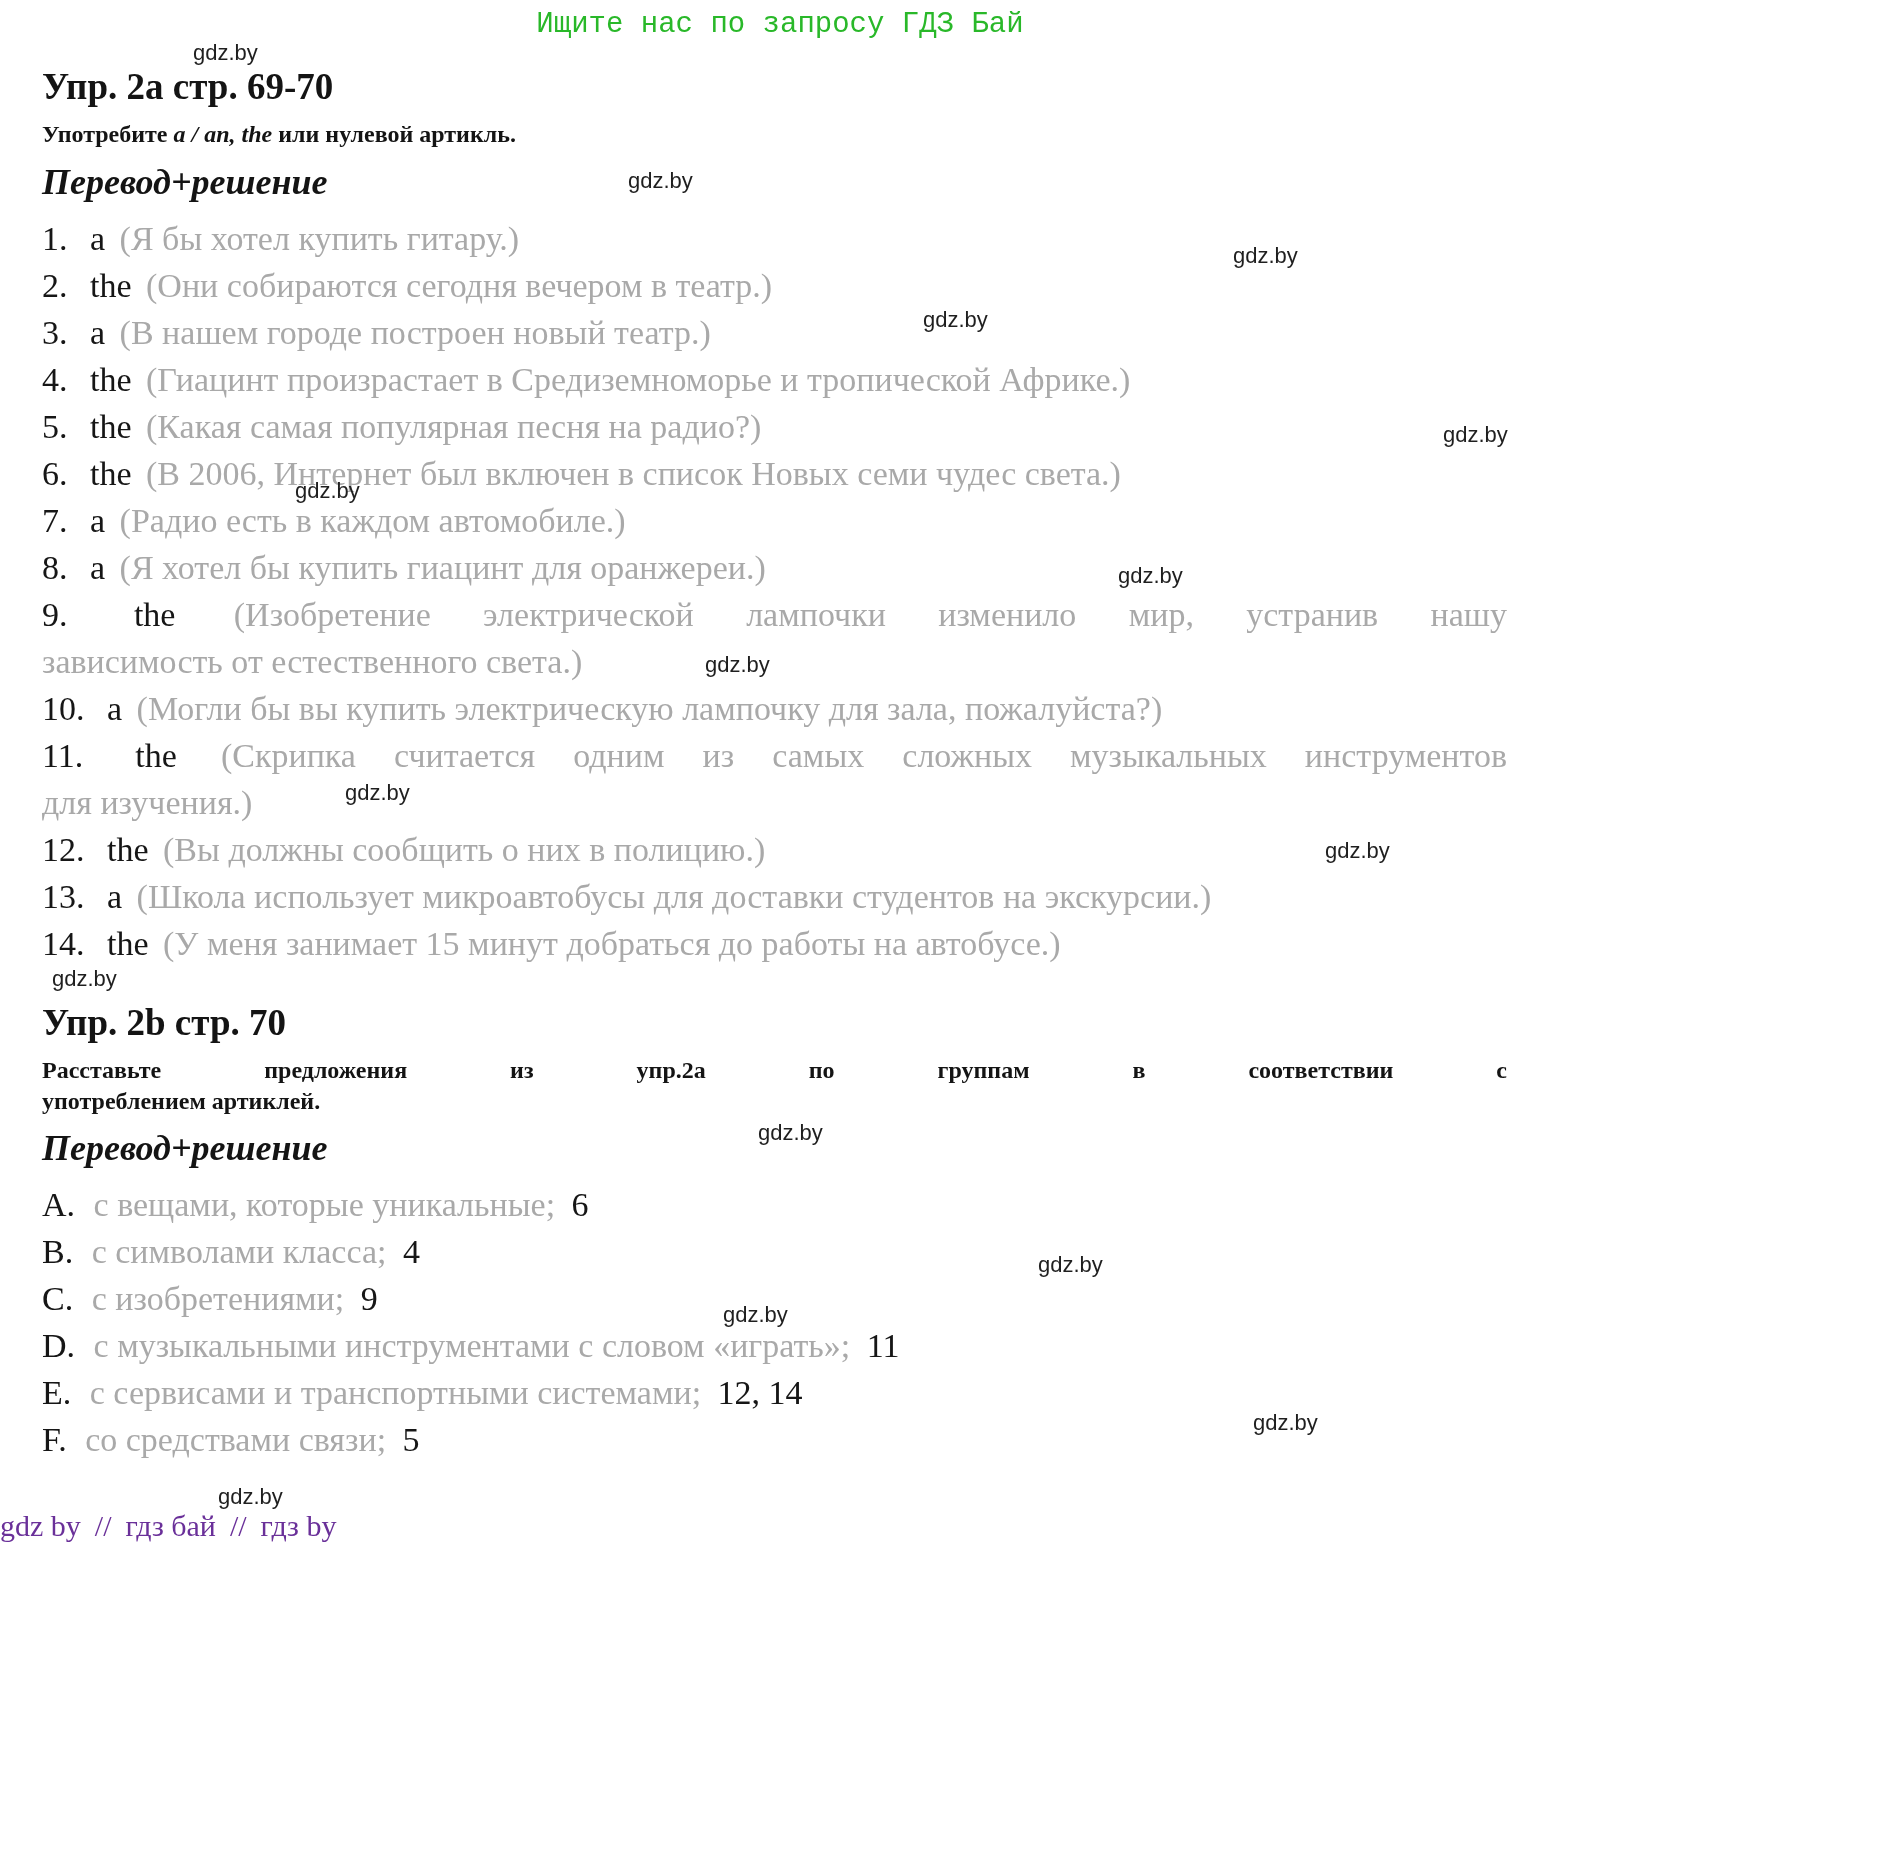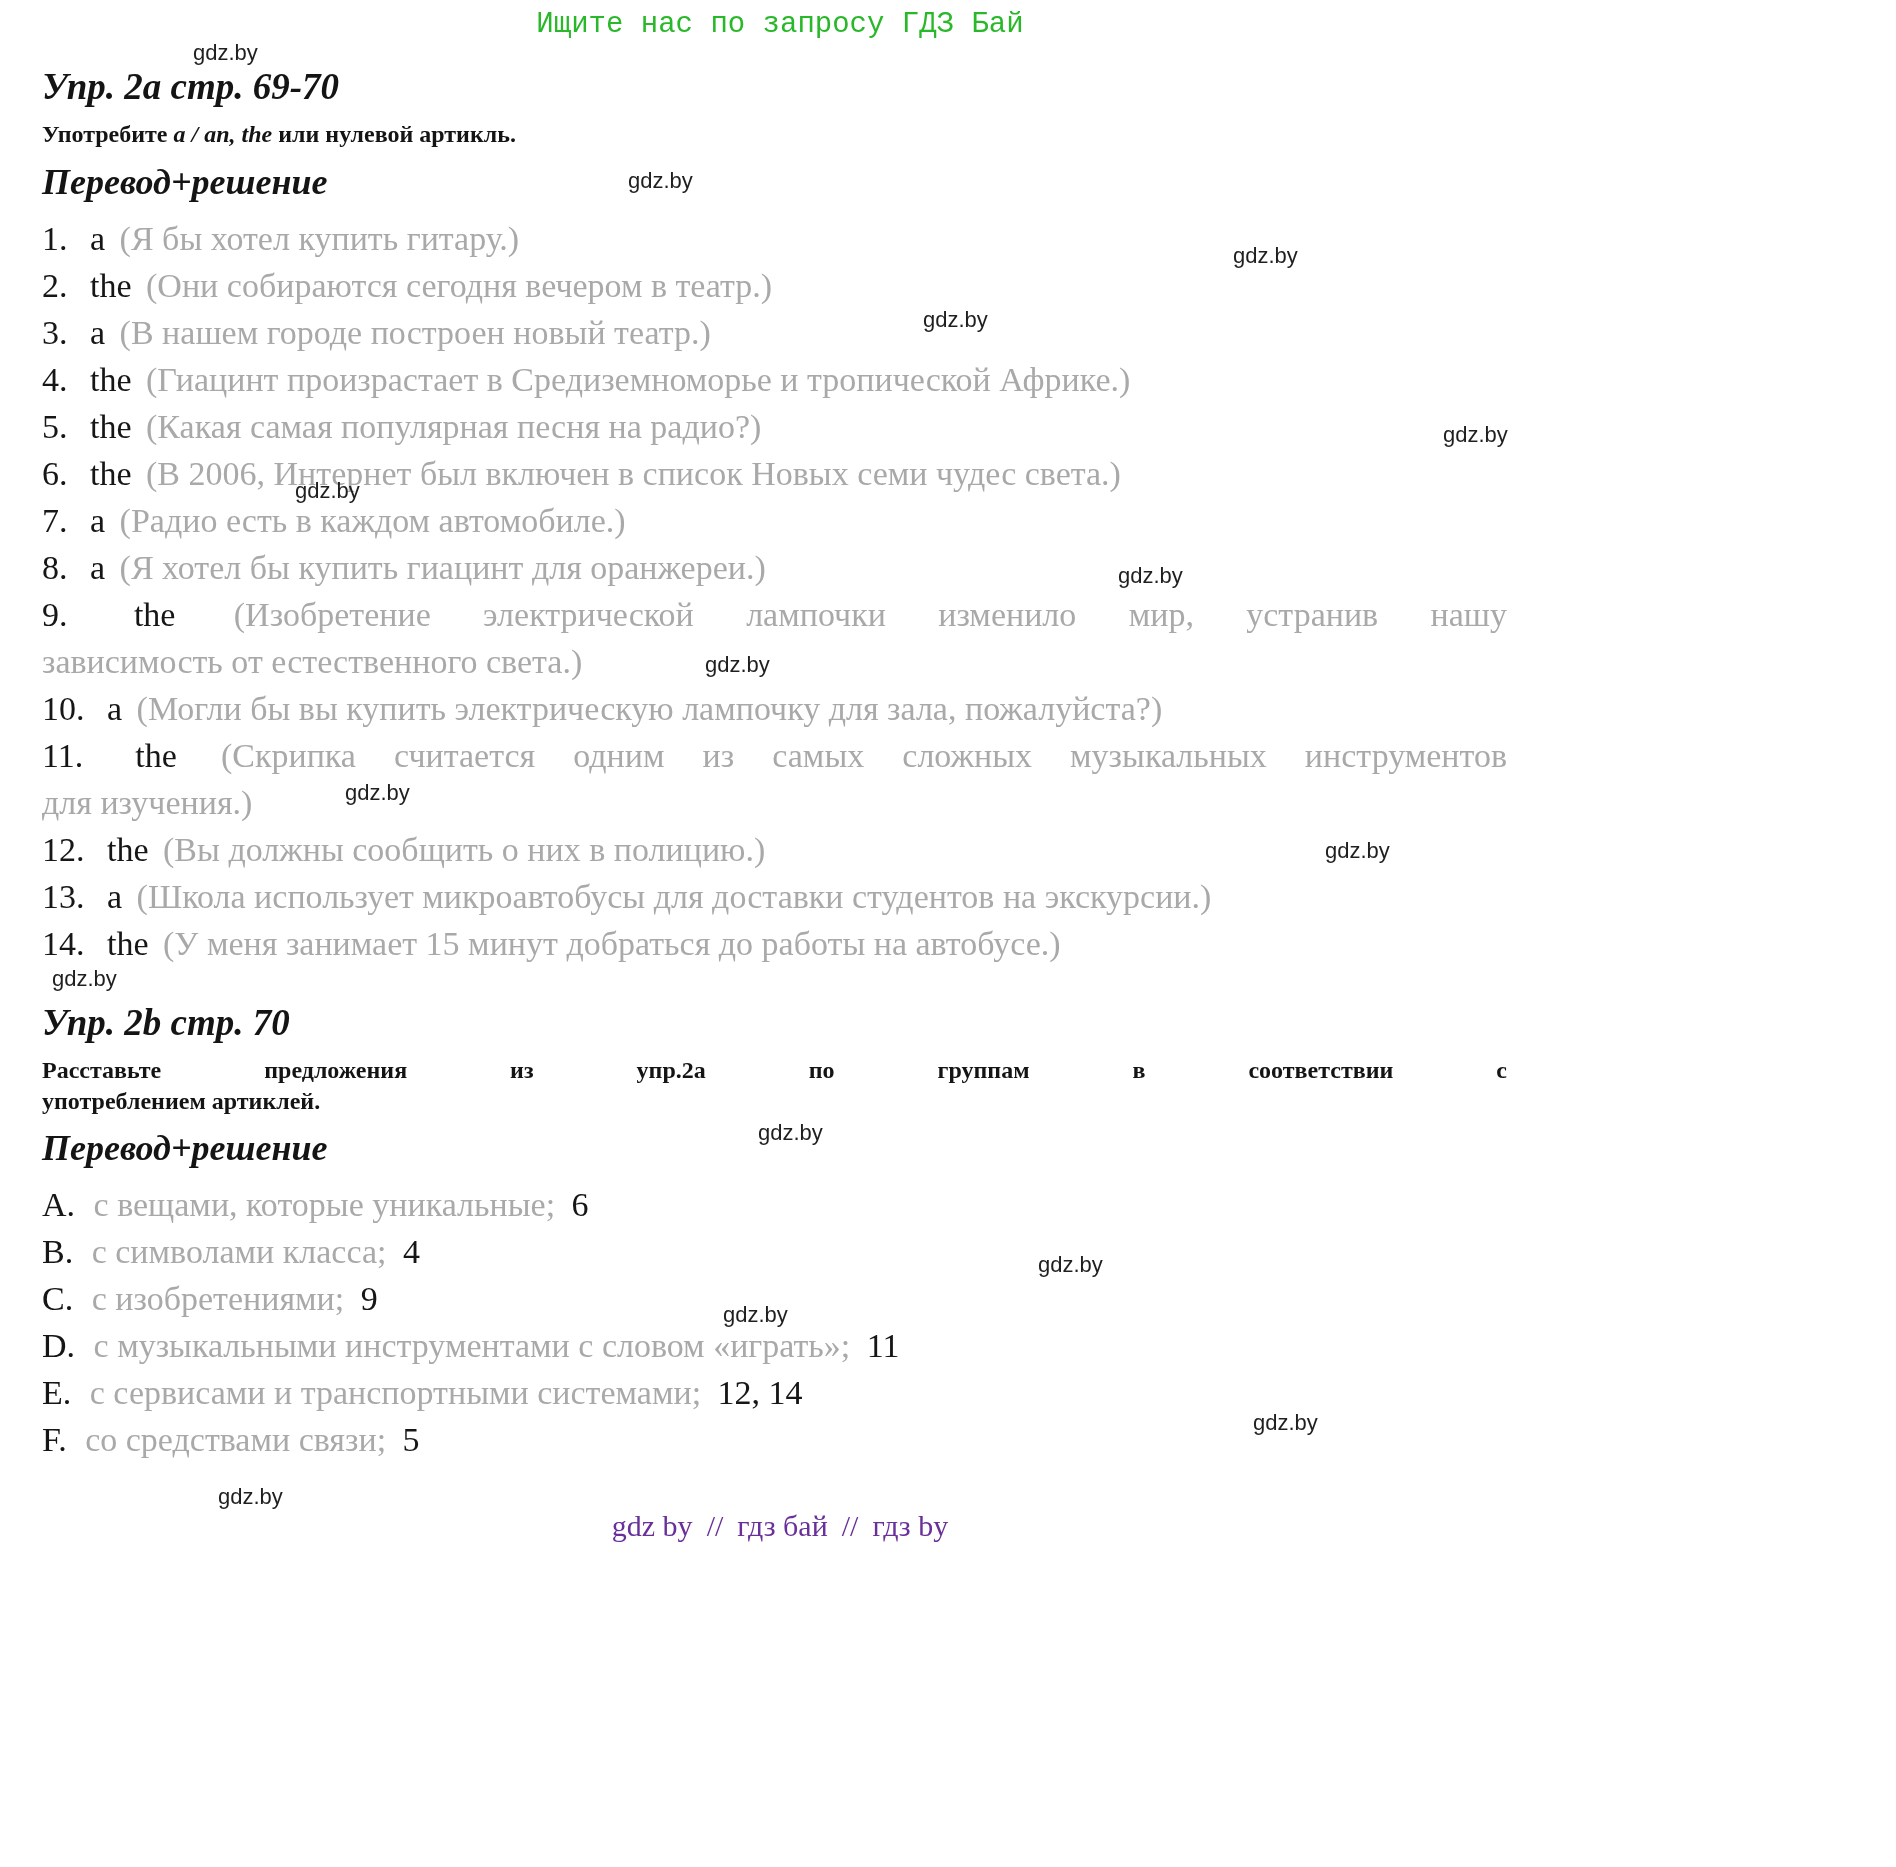--- a/index.html
+++ b/index.html
@@ -27,21 +27,20 @@
     color: #1f1f1f;
     white-space: nowrap;
   }
   .content {
     margin: 24px 0 0 42px;
     width: 1465px;
   }
   .ex-title {
     font-size: 37px;
     font-weight: bold;
-    font-style: italic;
     line-height: 1.2;
     color: #141414;
   }
   .task {
     font-size: 24px;
     font-weight: bold;
     line-height: 1.3;
     margin-top: 10px;
     color: #141414;
   }
@@ -72,21 +71,21 @@
   .jline {
     display: block;
     text-align: justify;
     text-align-last: justify;
   }
   .l2 { display: block; }
   .sec2 { margin-top: 34px; }
   .footer {
     margin-top: 46px;
     width: 1560px;
-    text-align: center;
+    text-align: left;
     font-size: 30px;
     color: #6a3099;
   }
   .footer .sep { margin: 0 14px; }
 </style>
 </head>
 <body>
 
 <div class="banner">Ищите нас по запросу ГДЗ Бай</div>
 

